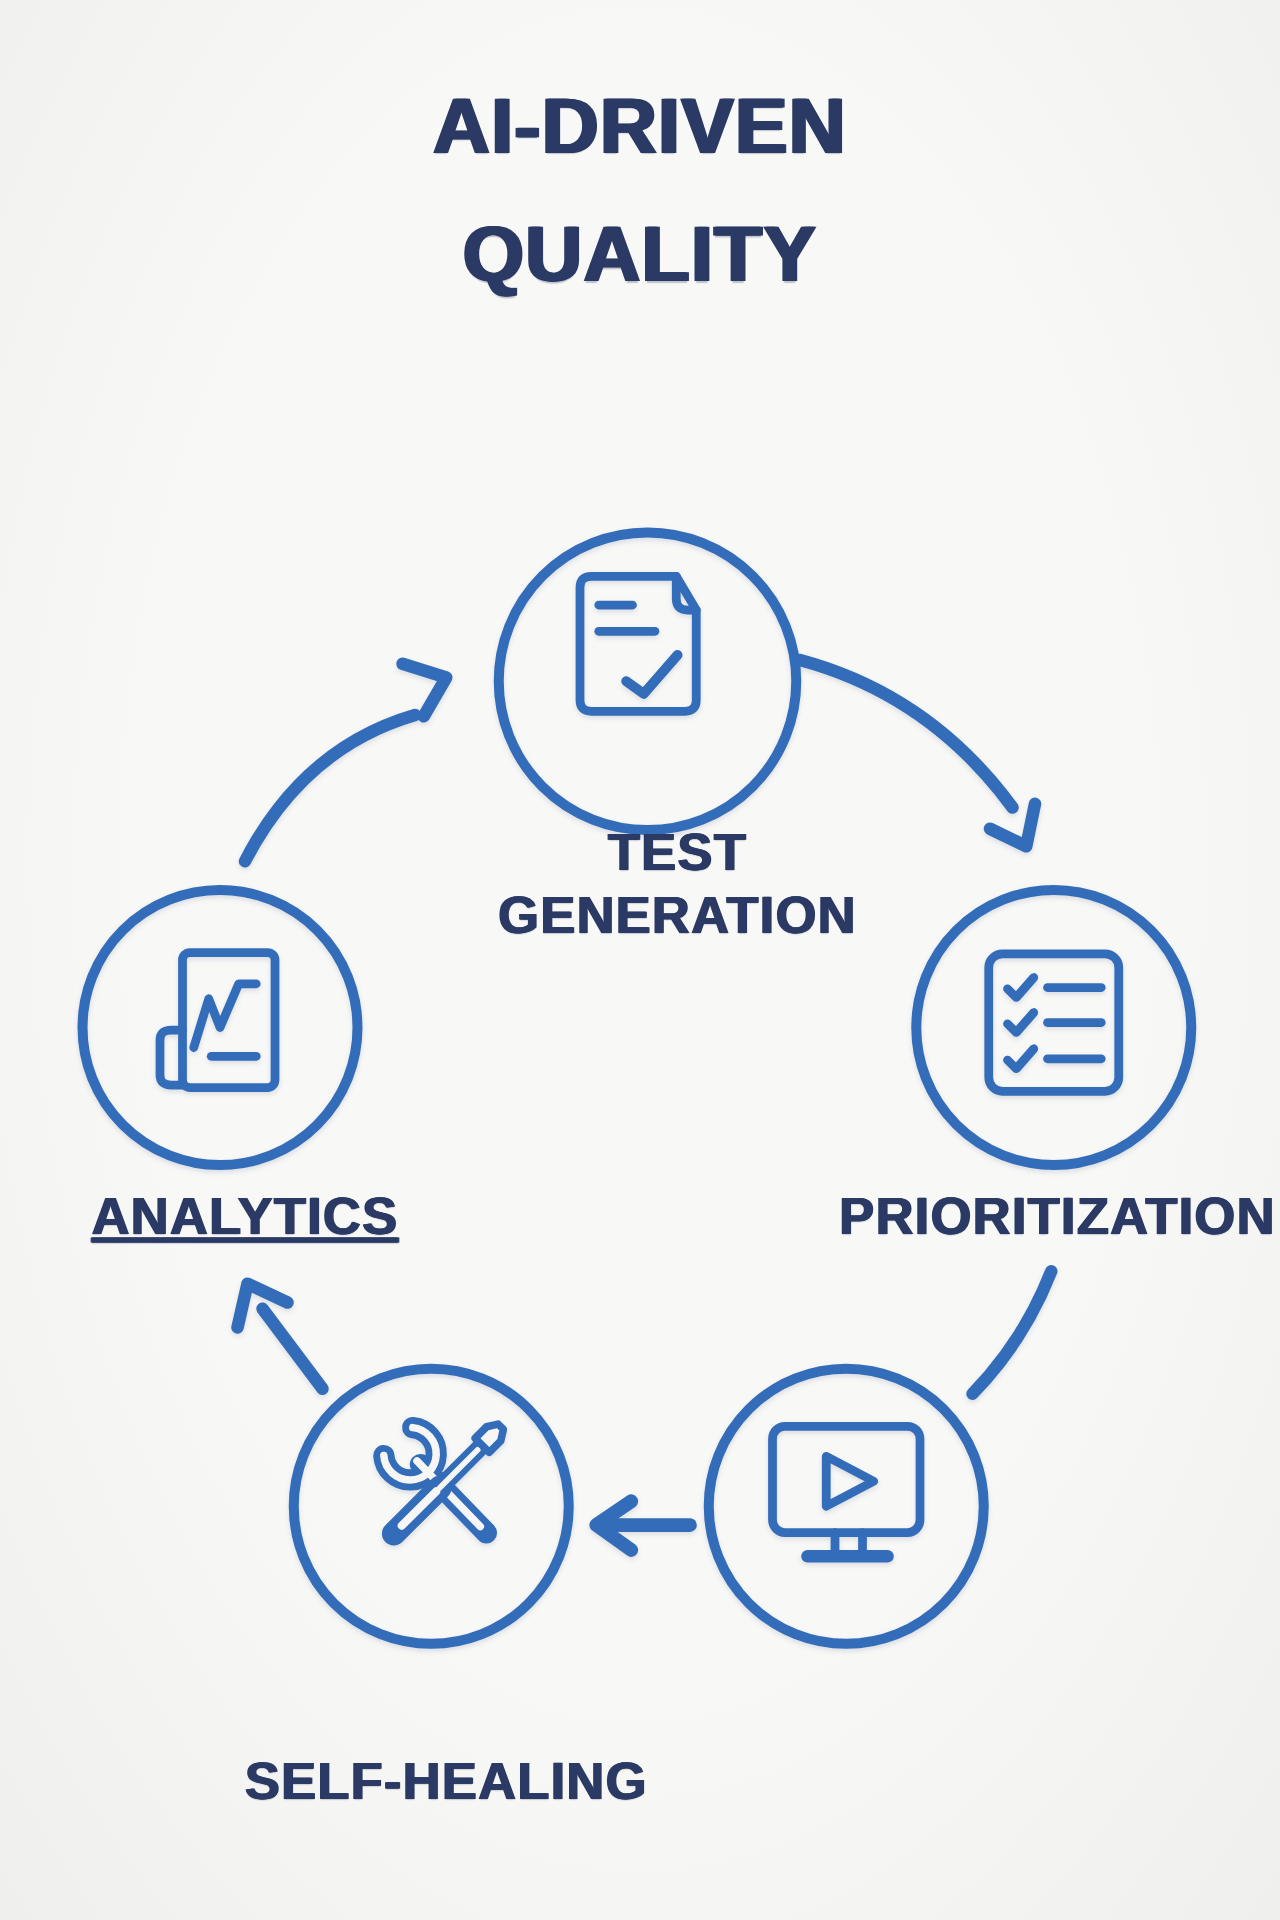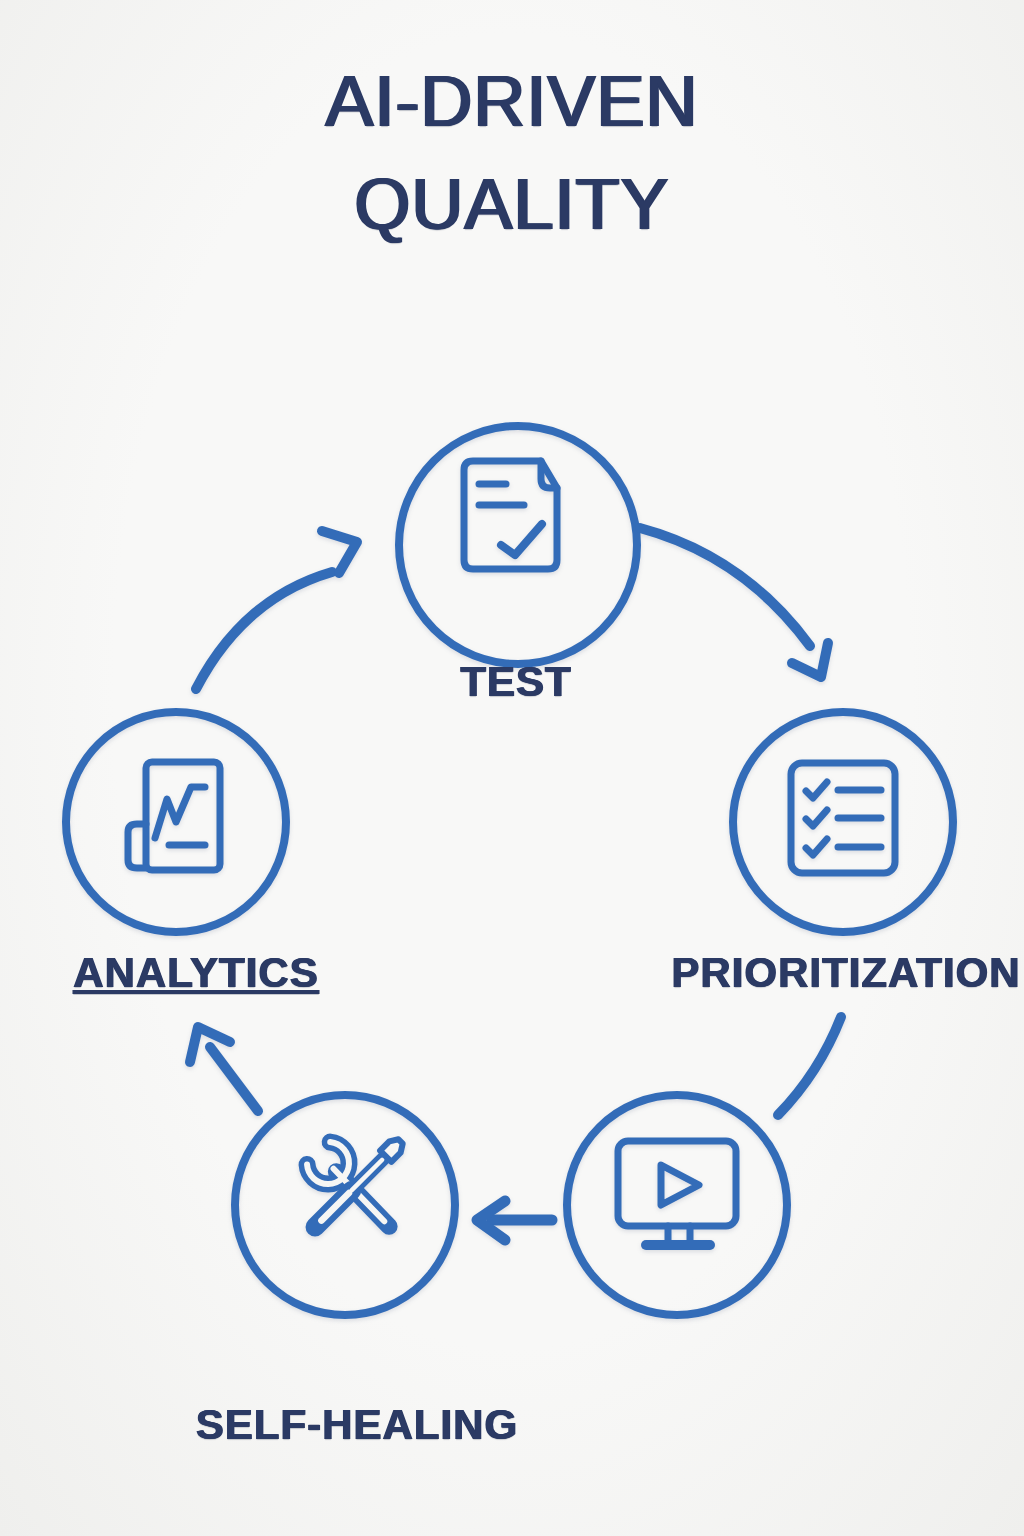--- a/index.html
+++ b/index.html
@@ -3,34 +3,34 @@
 <meta charset="utf-8">
 <style>
   html,body{margin:0;padding:0;background:#e9e9e7;}
   .stage{
     position:relative;width:1024px;height:1536px;margin:0 auto;overflow:hidden;
     background:radial-gradient(ellipse at 50% 45%, #f8f8f7 55%, #efefed 100%);
     font-family:"Liberation Sans", sans-serif;
   }
   .title{
     position:absolute;top:50px;left:0;width:100%;margin:0;
-    text-align:center;color:#2b3a64;font-weight:normal;
-    font-size:72px;line-height:103px;letter-spacing:1px;
+    text-align:center;color:#2b3a64;font-weight:bold;
+    font-size:63px;line-height:103px;letter-spacing:1px;
     text-shadow:1.4px 0 0 #2b3a64,-1.4px 0 0 #2b3a64,0 1px 1px rgba(20,30,60,.25);
   }
   .title span{display:block;}
   .diagram-svg{position:absolute;left:0;top:0;filter:drop-shadow(0 2px 2px rgba(40,60,100,.14));}
   .step-label{
     position:absolute;transform:translateX(-50%);
     color:#2b3a64;font-weight:bold;font-size:42px;line-height:50px;
     letter-spacing:1px;text-align:center;white-space:nowrap;
     text-shadow:0.7px 0 0 #2b3a64,-0.7px 0 0 #2b3a64,0 1px 1px rgba(20,30,60,.22);
   }
   .step-label span{display:block;}
-  .label-test-generation{left:516px;top:657px;}
+  .label-test-generation{left:542px;top:657px;}
   .label-prioritization{left:846px;top:948px;}
   .label-analytics{left:196px;top:948px;text-decoration:underline;}
   .label-self-healing{left:357px;top:1400px;}
   .label-execution{left:688px;top:1320px;}
 </style>
 </head>
 <body>
 
 <div class="stage">
 
@@ -116,18 +116,19 @@
     <g fill="none" stroke="#336cb8" stroke-width="7" stroke-linecap="round" stroke-linejoin="round">
       <rect x="146" y="762" width="74" height="108" rx="6"></rect>
       <path d="M146,824 L137,824 Q128,824 128,832 L128,860 Q128,868 137,868 L146,868"></path>
       <path d="M155,838 L167,799 L176,822 L191,787 L205,787"></path>
       <path d="M169,845 L205,845"></path>
     </g>
   </svg>
 
   <div class="step-label label-test-generation">
     <span>TEST</span>
+    <span>GENERATION</span>
   </div>
   <div class="step-label label-prioritization">PRIORITIZATION</div>
   <div class="step-label label-self-healing">SELF-HEALING</div>
   <div class="step-label label-analytics">ANALYTICS</div>
 
 </div>
 
 </body></html>

